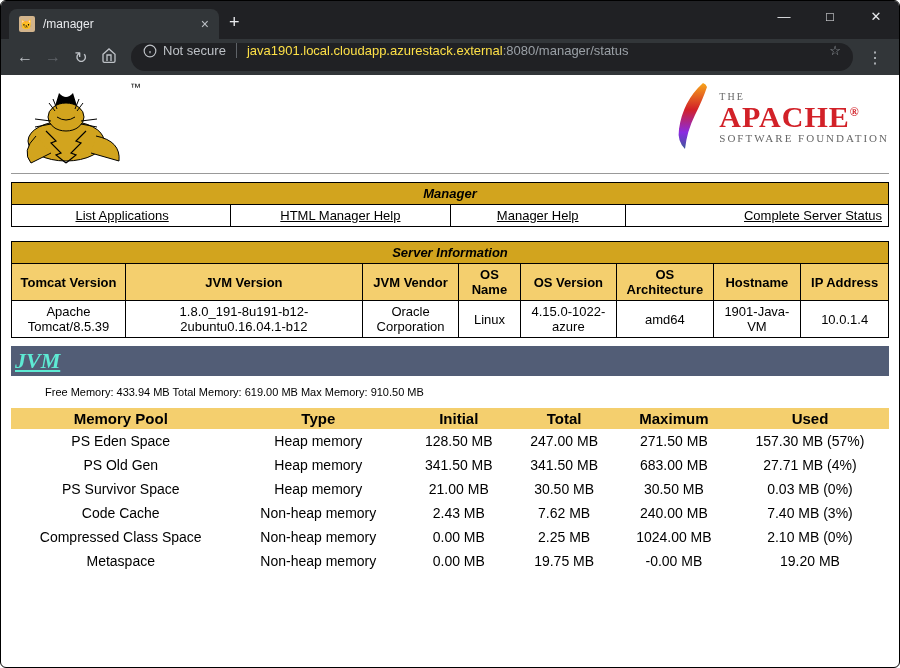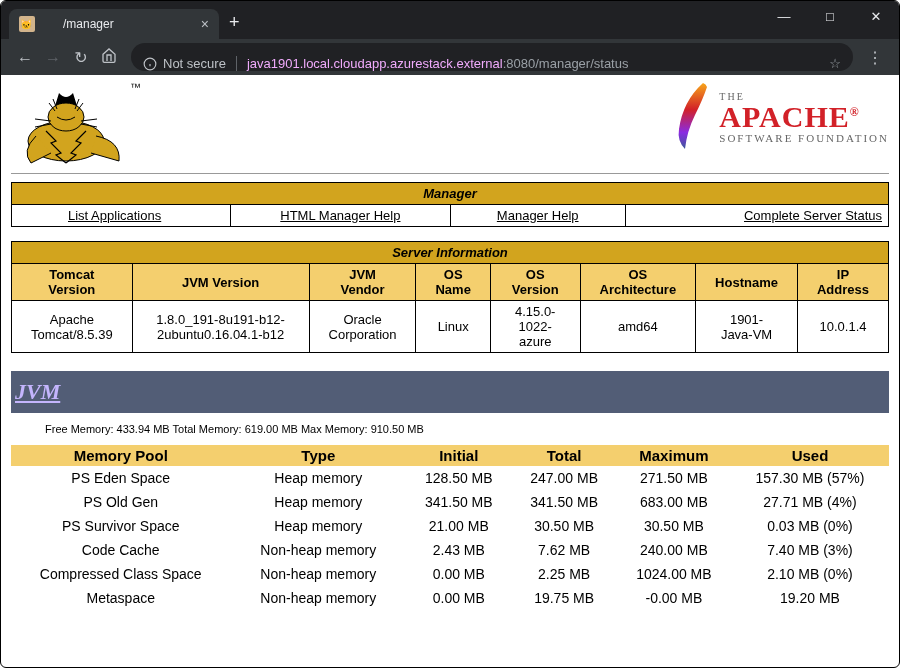--- a/index.html
+++ b/index.html
@@ -4,62 +4,62 @@
 <style>
   * { box-sizing: border-box; }
   html, body { margin: 0; padding: 0; font-family: Arial, sans-serif; background: #fff; }
   body { width: 900px; height: 668px; overflow: hidden; border: 1px solid #000; border-radius: 6px; }
 
   
   .titlebar { background: #202124; height: 38px; display: flex; align-items: flex-end; position: relative; }
   .tab-strip { display: flex; align-items: flex-end; padding-left: 8px; height: 38px; }
   .tab { background: #323639; color: #e8eaed; font-size: 12px; height: 30px; width: 210px; border-radius: 8px 8px 0 0; display: flex; align-items: center; padding: 0 10px; position: relative; }
   .tab .favicon { width: 16px; height: 16px; background: #d2b48c; margin-right: 8px; border-radius: 2px; display:flex;align-items:center;justify-content:center;font-size:10px;color:#000; }
-  .tab .tab-title { flex: 1; white-space: nowrap; overflow: hidden; text-overflow: ellipsis; margin-left: 20px; }
+  .tab .tab-title { flex: 1; white-space: nowrap; overflow: hidden; text-overflow: ellipsis; }
   .tab .tab-close { color: #bdc1c6; font-size: 14px; margin-left: 8px; cursor: pointer; }
   .new-tab { color: #e8eaed; font-size: 18px; margin-left: 10px; margin-bottom: 6px; cursor: pointer; }
   .window-controls { position: absolute; right: 0; top: 0; display: flex; }
   .window-btn { width: 46px; height: 30px; color: #e8eaed; display: flex; align-items: center; justify-content: center; font-size: 13px; cursor: pointer; }
 
   .addrbar { background: #323639; height: 36px; display: flex; align-items: center; padding: 0 10px; }
   .nav-icon { color: #bdc1c6; width: 28px; text-align: center; font-size: 16px; cursor: pointer; }
-  .url-box { flex: 1; background: #202124; border-radius: 20px; height: 28px; display: flex; align-items: flex-end; padding: 0 12px; color: #bdc1c6; font-size: 13px; margin: 0 8px; }
+  .url-box { flex: 1; background: #202124; border-radius: 20px; height: 28px; display: flex; align-items: flex-start; padding: 0 12px; color: #bdc1c6; font-size: 13px; margin: 0 8px; }
   .url-box .sec { display: flex; align-items: center; border-right: 1px solid #5f6368; padding-right: 10px; margin-right: 10px; }
   .url-box .sec svg { margin-right: 6px; }
-  .url-box .url-main { color: #f0abfc; }
+  .url-box .url-main { color: #fde047; }
   .url-box .url-path { color: #9aa0a6; }
   .url-box .star { margin-left: auto; color: #9aa0a6; }
   .menu-dots { color: #bdc1c6; font-size: 16px; cursor: pointer; width: 28px; text-align: center; }
 
   
   .page { width: 100%; height: 594px; overflow-y: scroll; padding: 6px 10px 10px 10px; }
 
   .logos { display: flex; justify-content: space-between; align-items: flex-start; padding: 0 0px; }
   .tomcat-logo { width: 130px; height: 90px; position: relative; }
   .apache-logo { display: flex; align-items: center; }
   .feather { width: 38px; height: 72px; margin-right: 8px; }
   .apache-text { font-family: Georgia, serif; }
   .apache-text .the { font-size: 10px; color: #666; letter-spacing: 2px; }
   .apache-text .big { font-size: 30px; color: #d22128; font-weight: 600; letter-spacing: 1px; line-height: 1; }
   .apache-text .sub { font-size: 11px; color: #666; letter-spacing: 2px; }
   hr.sep { border: none; border-top: 1px solid #999; margin: 2px 0 8px; }
 
   .page h1 { text-align: center; font-family: "Times New Roman", serif; font-weight: bold; font-size: 24px; margin: 8px 0 20px; }
 
   table.default { width: 100%; border-collapse: collapse; border: 1px solid #000; }
-  table.default td, table.default th { border: 1px solid #000; font-size: 13px; text-align: center; padding: 3px 19px; }
+  table.default td, table.default th { border: 1px solid #000; font-size: 13px; text-align: center; padding: 3px 4px; }
   .title-row td { background: #d2a41e; font-weight: bold; font-style: italic; text-align: left; padding: 2px 6px; font-size: 15px; }
   .header-row th { background: #f4cf6e; font-weight: bold; }
   .links-row td { }
   .links-row a { color: #000; text-decoration: underline; cursor: pointer; }
 
   .mgr-table { margin-bottom: 14px; }
-  .srv-table { margin-bottom: 18px; }
-
-  .jvm-banner { background: #525d76; color: #c4b5fd; font-family: "Times New Roman", serif; font-weight: bold; font-style: italic; font-size: 22px; padding: 8px 4px; text-decoration: underline; }
+  .srv-table { margin-bottom: 8px; }
+
+  .jvm-banner { background: #525d76; color: #5eead4; font-family: "Times New Roman", serif; font-weight: bold; font-style: italic; font-size: 22px; padding: 2px 4px; text-decoration: underline; }
   .mem-line { font-size: 11px; margin: 10px 0; padding-left: 34px; }
 
   table.mem-pool { width: 100%; border-collapse: collapse; }
   table.mem-pool th { background: #f4cf6e; font-weight: bold; font-size: 15px; padding: 2px 20px; }
   table.mem-pool td { font-size: 14px; text-align: center; padding: 4px 4px; }
 
   
   .page::-webkit-scrollbar { width: 16px; }
   .page::-webkit-scrollbar-track { background: #f1f1f1; }
   .page::-webkit-scrollbar-thumb { background: #c1c1c1; border-radius: 2px; }

